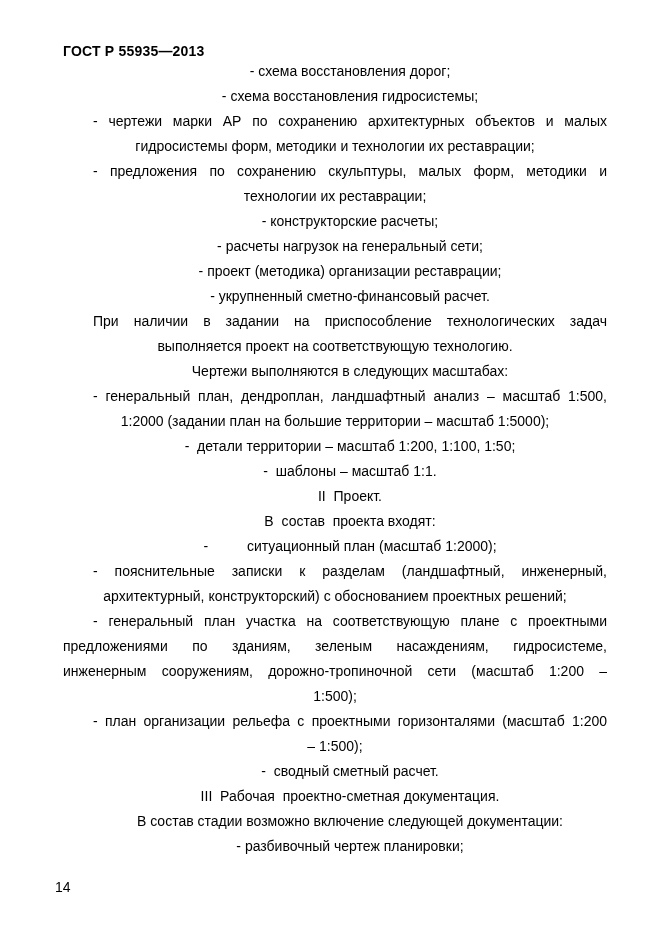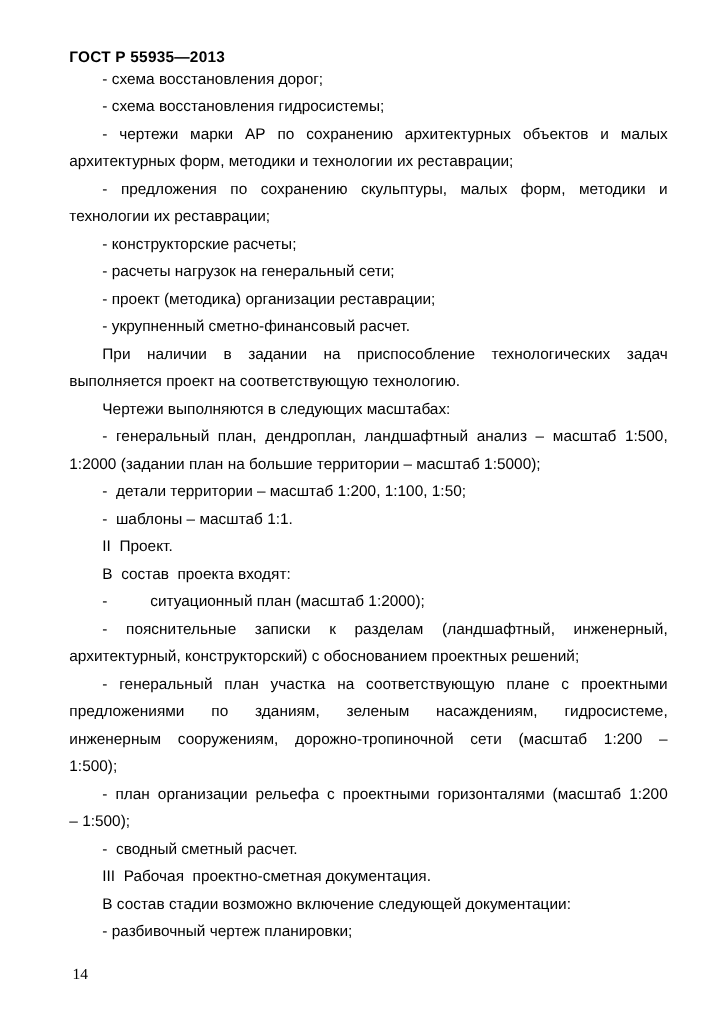--- a/index.html
+++ b/index.html
@@ -30,50 +30,49 @@
   .doc-body {
     position: absolute;
     left: 63px;
     top: 59px;
     width: 544px;
   }
   .line {
     font-family: "Liberation Sans", sans-serif;
     font-size: 14px;
     line-height: 25px;
-    text-align: left;
+    text-align: center;
   }
   .line.indent {
     padding-left: 30px;
   }
   .line.justify {
     text-align: justify;
     text-align-last: justify;
   }
   .page-number {
     position: absolute;
     left: 55px;
     top: 877px;
-    font-family: Liberation Serif, serif;
+    font-family: Liberation Sans, sans-serif;
     font-size: 14px;
     line-height: 20px;
-    margin-left: 11px;
   }
 </style>
 </head>
 <body>
 
 <div class="page">
   <div class="doc-header">ГОСТ Р 55935—2013</div>
 
   <div class="doc-body" id="doc-body">
       <div class="line indent">- схема восстановления дорог;</div>
       <div class="line indent">- схема восстановления гидросистемы;</div>
       <div class="line indent justify">- чертежи марки АР по сохранению архитектурных объектов и малых</div>
-      <div class="line">архитектурных форм, методики и технологии их реставрации;</div>
+      <div class="line">гидросистемы форм, методики и технологии их реставрации;</div>
       <div class="line indent justify">- предложения по сохранению скульптуры, малых форм, методики и</div>
       <div class="line">технологии их реставрации;</div>
       <div class="line indent">- конструкторские расчеты;</div>
       <div class="line indent">- расчеты нагрузок на генеральный сети;</div>
       <div class="line indent">- проект (методика) организации реставрации;</div>
       <div class="line indent">- укрупненный сметно-финансовый расчет.</div>
       <div class="line indent justify">При наличии в задании на приспособление технологических задач</div>
       <div class="line">выполняется проект на соответствующую технологию.</div>
       <div class="line indent">Чертежи выполняются в следующих масштабах:</div>
       <div class="line indent justify">- генеральный план, дендроплан, ландшафтный анализ – масштаб 1:500,</div>

